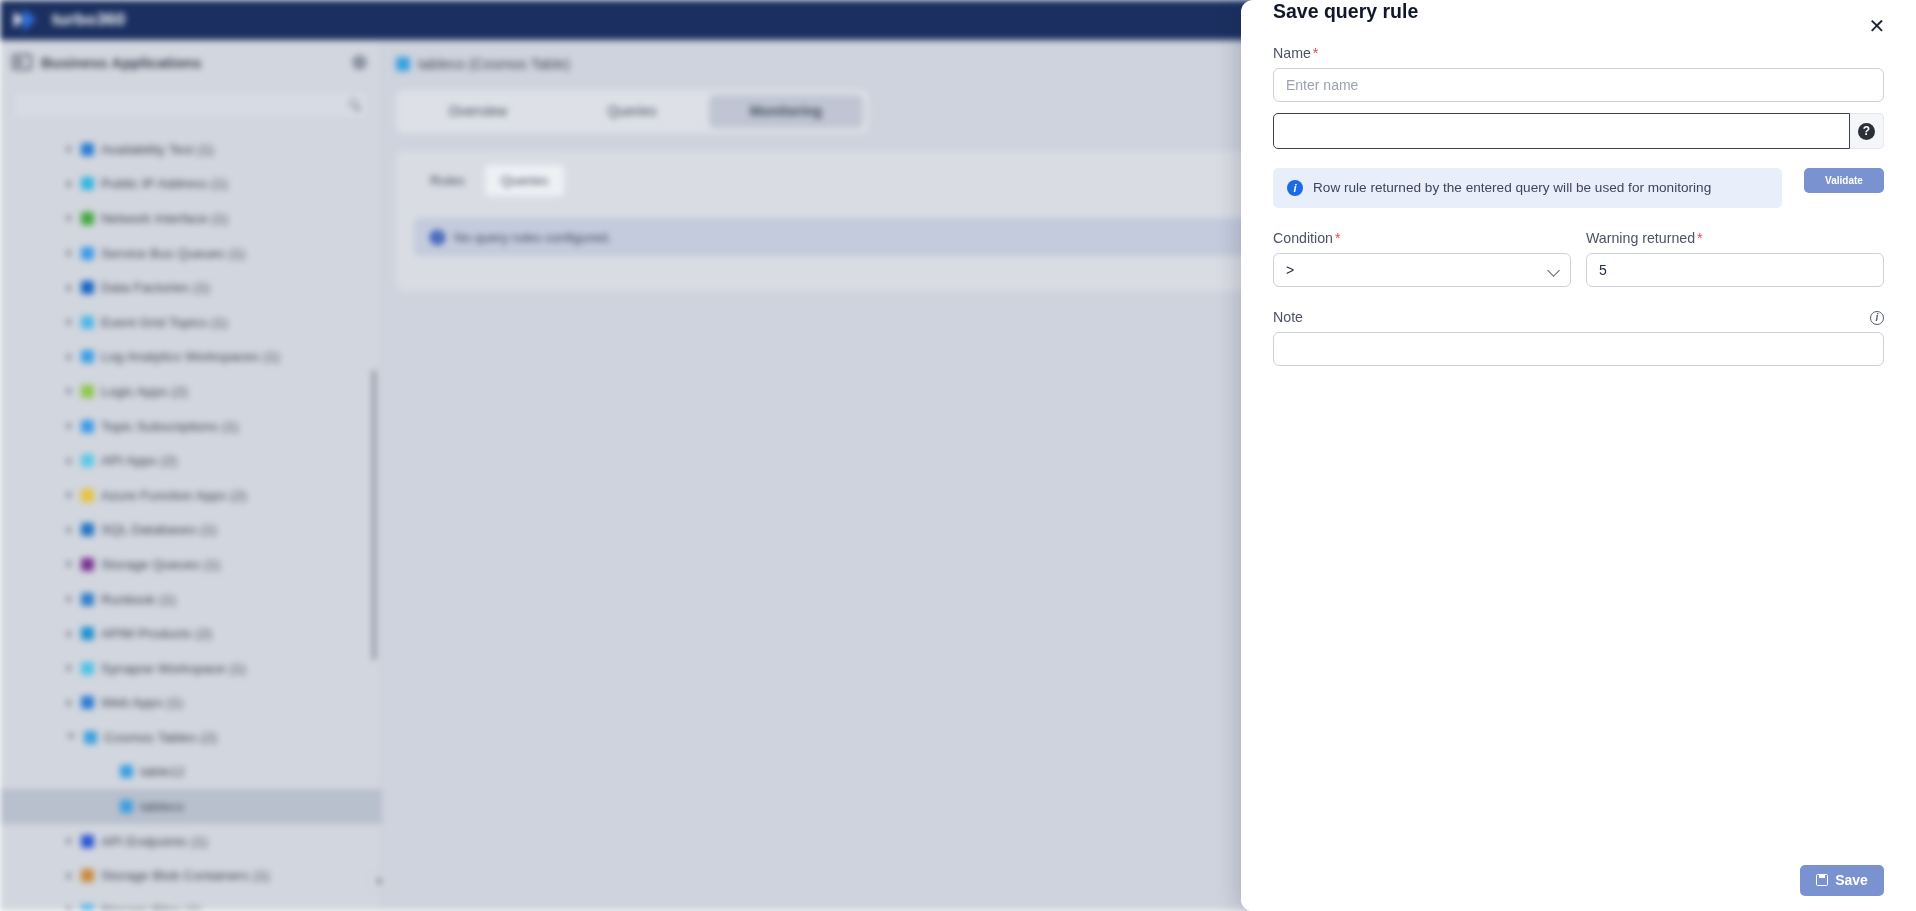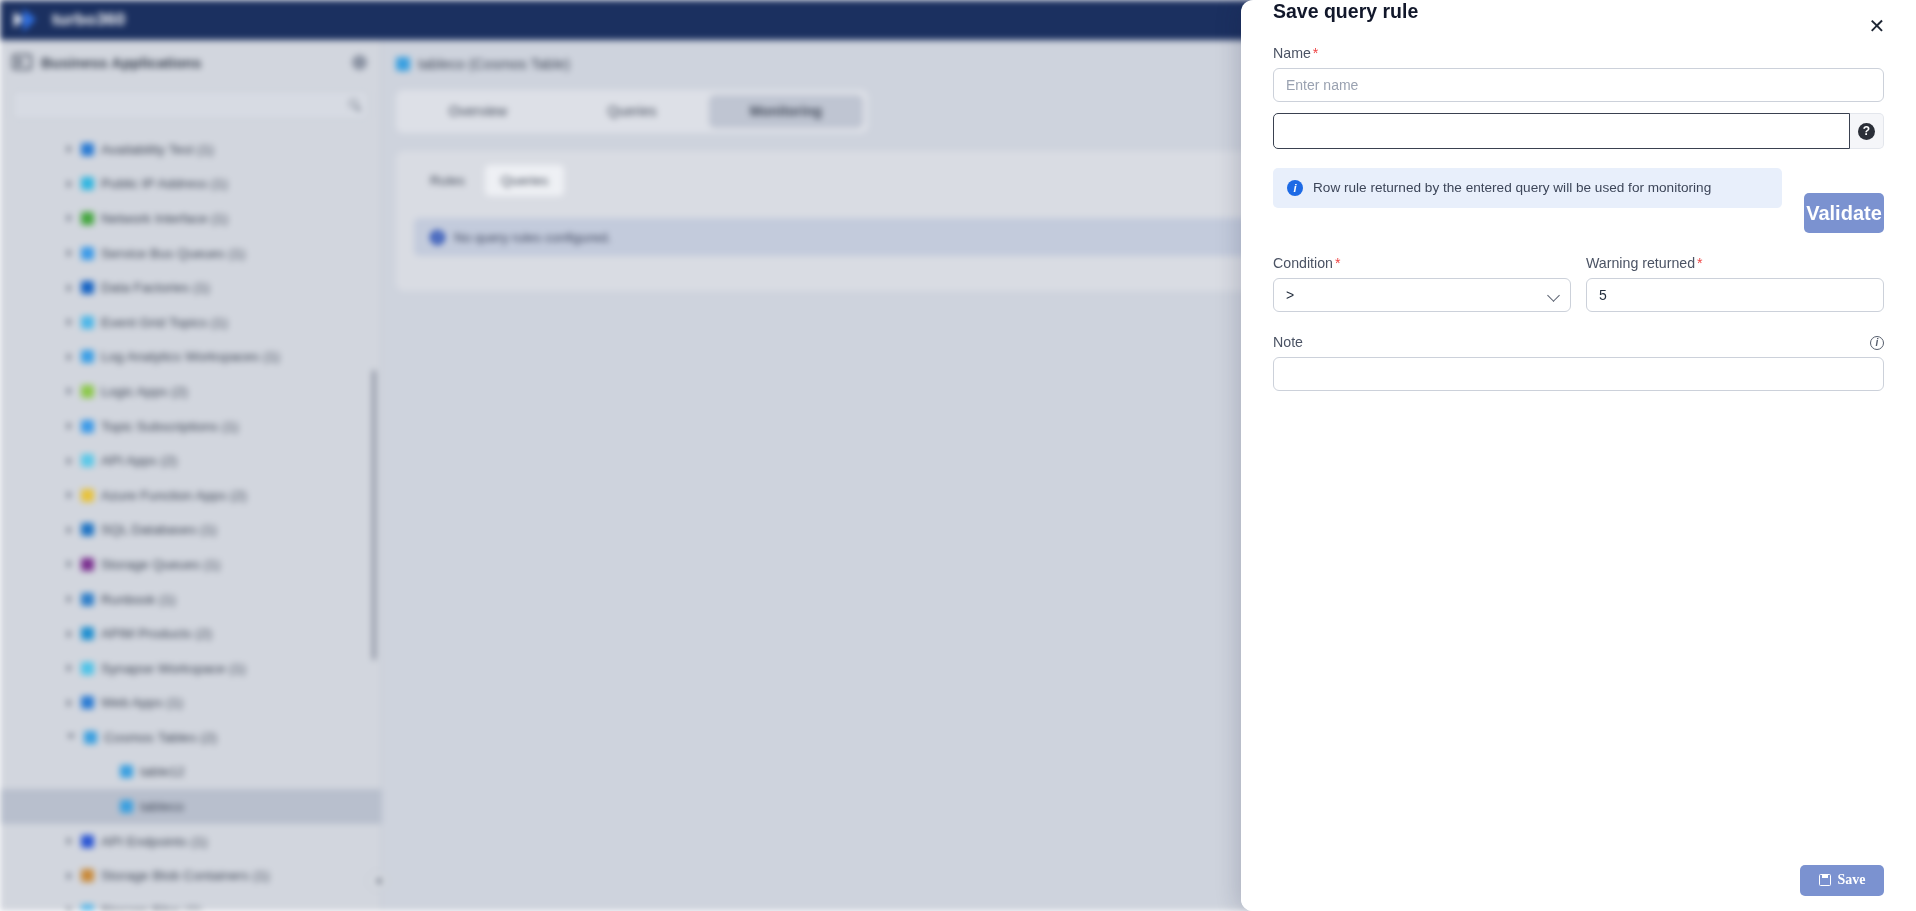--- a/index.html
+++ b/index.html
@@ -231,23 +231,23 @@
     padding: 11px 14px; display: flex; align-items: flex-start;
     font-size: 13.6px; color: #3d4659; line-height: 1.33;
   }
   .info-ic {
     width: 16px; height: 16px; border-radius: 50%;
     background: #1d6ae5; color: #fff; font-size: 11px; font-weight: bold;
     font-style: italic; display: flex; align-items: center; justify-content: center;
     margin-right: 10px; flex: 0 0 auto; margin-top: 1px;
   }
   .validate-btn {
-    width: 80px; height: 40px; margin-top: 25px;
+    width: 80px; height: 25px; margin-top: 0;
     background: #7b92d0; color: #fff; border: none; border-radius: 5px;
-    font-size: 20px; font-weight: bold;
+    font-size: 10px; font-weight: bold;
     font-family: "Liberation Sans", sans-serif;
   }
 
   .grid2 { display: flex; gap: 15px; }
   .col { flex: 1; position: relative; }
 
   .select-wrap { position: relative; }
   .sel {
     width: 100%; height: 34px;
     border: 1px solid #ccd1da; border-radius: 6px;
@@ -275,21 +275,21 @@
     height: 62px; background: #fff;
     border-radius: 0 0 0 12px;
     display: flex; align-items: center; justify-content: flex-end;
     padding-right: 32px;
   }
   .save-btn {
     min-width: 84px; height: 31px;
     background: #7b92d0; color: #fff; border: none; border-radius: 5px;
     font-size: 14px; font-weight: bold;
     display: flex; align-items: center; justify-content: center; gap: 7px;
-    font-family: Liberation Serif, serif;
+    font-family: Liberation Sans, sans-serif;
   }
   .save-ic {
     width: 12px; height: 12px; border: 1.5px solid #fff; border-radius: 1.5px;
     position: relative;
   }
   .save-ic:after {
     content: ""; position: absolute; left: 2px; top: 0px;
     width: 6px; height: 3px; background: #fff;
   }
 

